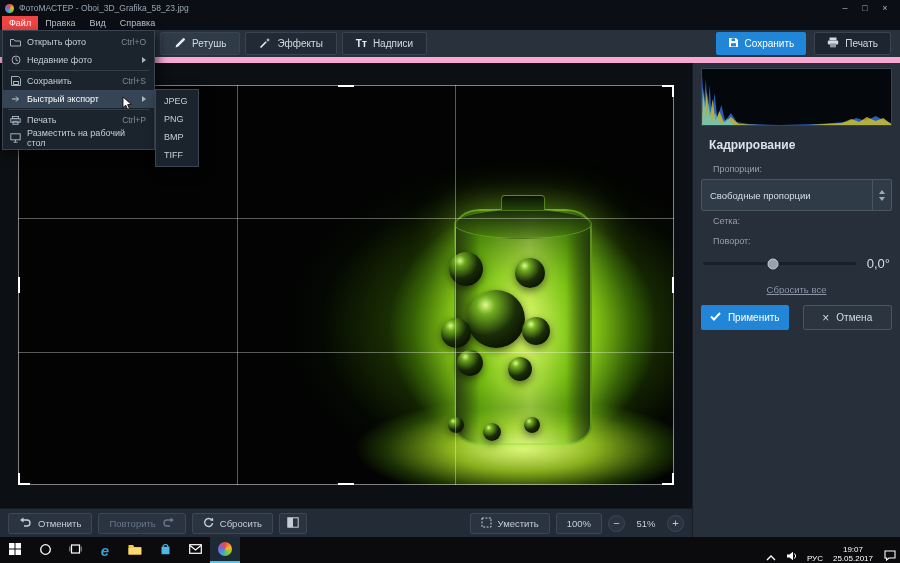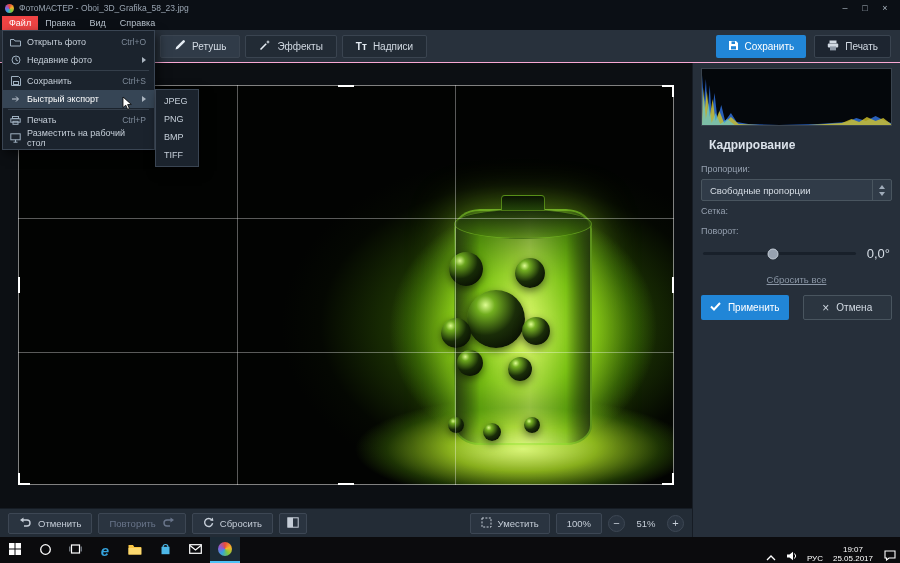--- a/index.html
+++ b/index.html
@@ -13,21 +13,21 @@
   .title-text{font-size:8.5px;color:#9aa5b2}
   .win-controls{margin-left:auto;display:flex}
   .wc{width:20px;height:16px;display:flex;align-items:center;justify-content:center;font-size:9px;color:#aab4bf;cursor:default}
 
   
   .menubar{height:14px;background:#0b0f15;display:flex;align-items:stretch;padding-left:2px;font-size:9px;color:#b6c0cb}
   .mb-item{display:flex;align-items:center;padding:0 7px}
   .mb-item.active{background:#ef4444;color:#fff}
 
   
-  .toolbar{height:33px;background:#28313c;border-bottom:1px solid #f9a8d4;display:flex;align-items:center;padding:0 9px 0 160px}
+  .toolbar{height:33px;background:#28313c;border-bottom:6px solid #f9a8d4;display:flex;align-items:center;padding:0 9px 0 160px}
   .tabs{display:flex;gap:5px}
   .tab{height:23px;padding:0 13px;display:flex;align-items:center;gap:6px;background:#222b35;border:1px solid #3a4450;border-radius:2px;font-size:10px;color:#d2dae3}
   .tab.active{background:#303b48}
   .tt{font-size:10px;font-weight:bold;color:#e6edf4}
   .tb-right{margin-left:auto;display:flex;gap:8px}
   .btn-save{height:23px;padding:0 12px;background:#2186d7;border:none;border-radius:2px;display:flex;align-items:center;gap:6px;color:#fff;font-size:10px}
   .btn-print{height:23px;padding:0 12px;background:#1d2530;border:1px solid #3a4450;border-radius:2px;display:flex;align-items:center;gap:6px;color:#d2dae3;font-size:10px}
 
   
   .main{display:flex;height:474px}
@@ -63,22 +63,22 @@
   .h-t{left:50%;top:-1px;width:16px;height:3px;transform:translateX(-50%)}
   .h-b{left:50%;bottom:-1px;width:16px;height:3px;transform:translateX(-50%)}
   .h-l{top:50%;left:-1px;width:3px;height:16px;transform:translateY(-50%)}
   .h-r{top:50%;right:-1px;width:3px;height:16px;transform:translateY(-50%)}
 
   
   .rightpanel{flex:1;background:#262f3a;border-left:1px solid #161c24;padding:5px 8px;display:flex;flex-direction:column}
   .histogram{width:100%;height:58px;background:#04070b;border:1px solid #39434e;margin-bottom:9px}
   .histogram svg{width:100%;height:100%;display:block}
   .sec-title{font-size:12px;font-weight:bold;color:#dbe2ea;margin:3px 8px 7px}
-  .fld-label{font-size:9px;color:#95a0af;margin:5px 0 5px}
-  .dropdown{height:22px;background:#303b48;border:1px solid #49555f;border-radius:2px;display:flex;align-items:center;padding:0 0 0 8px;font-size:9.5px;color:#d6dde5}
+  .fld-label{font-size:9px;color:#95a0af;margin:5px 12px 5px}
+  .dropdown{height:32px;background:#303b48;border:1px solid #49555f;border-radius:2px;display:flex;align-items:center;padding:0 0 0 8px;font-size:9.5px;color:#d6dde5}
   .stepper{margin-left:auto;display:flex;flex-direction:column;gap:3px;padding:0 6px;border-left:1px solid #49555f;height:100%;justify-content:center}
   .tri-up{width:0;height:0;border-left:3.5px solid transparent;border-right:3.5px solid transparent;border-bottom:4px solid #9fabb9}
   .tri-down{width:0;height:0;border-left:3.5px solid transparent;border-right:3.5px solid transparent;border-top:4px solid #9fabb9}
   .slider-row{display:flex;align-items:center;gap:10px;margin:5px 2px 0}
   .track{flex:1;height:3px;background:#18202a;border-radius:2px;position:relative}
   .thumb{position:absolute;left:46%;top:50%;transform:translate(-50%,-50%);width:11px;height:11px;background:#97a2b0;border:1px solid #c3ccd6;border-radius:50%}
   .rot-val{font-size:13px;color:#d6dde5;min-width:24px;text-align:right}
   .reset-link{text-align:center;font-size:9.5px;color:#8b97a6;text-decoration:underline;margin:13px 0 10px;cursor:pointer}
   .btn-row{display:flex;gap:14px}
   .btn-apply{flex:1;height:25px;background:#2186d7;border:none;border-radius:2px;color:#fff;display:flex;align-items:center;justify-content:center;gap:7px;font-size:10px}

